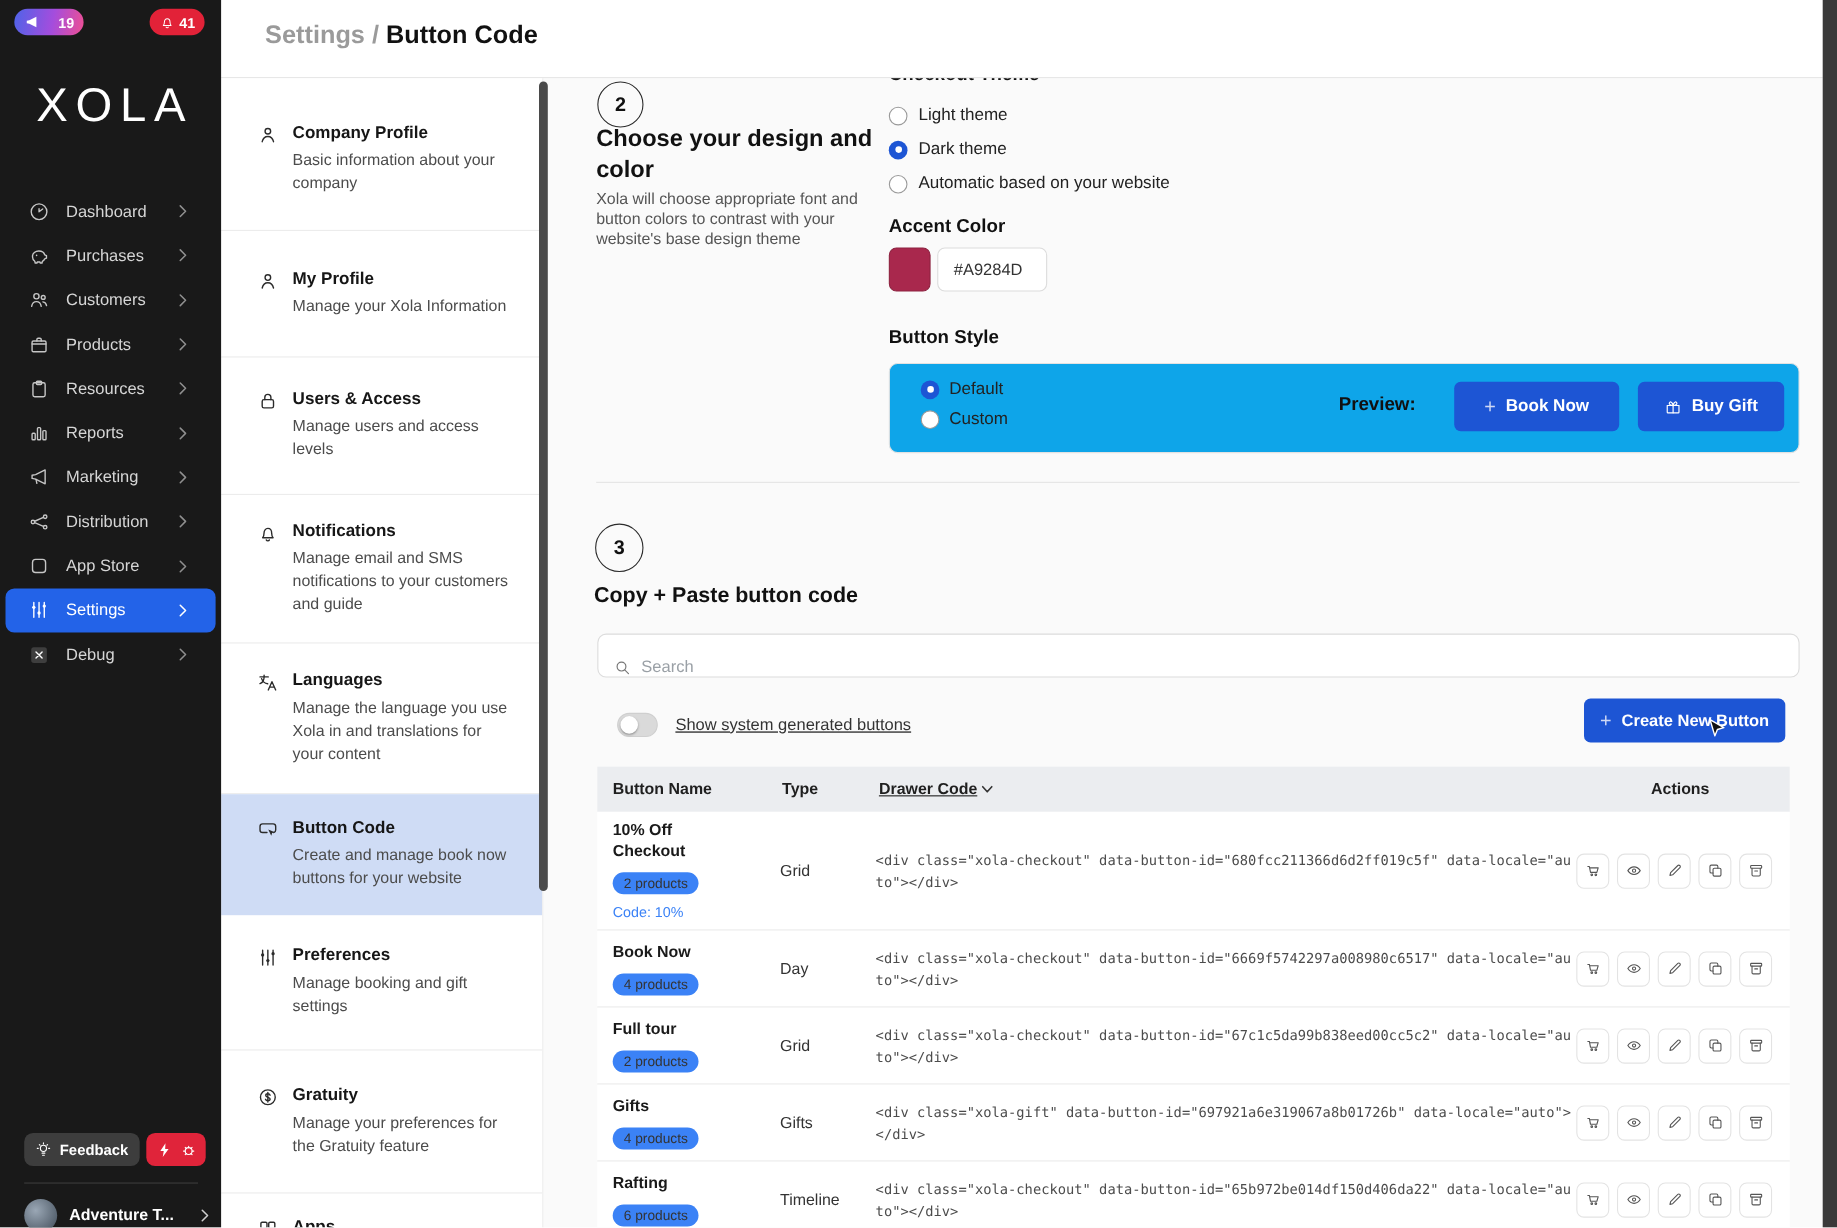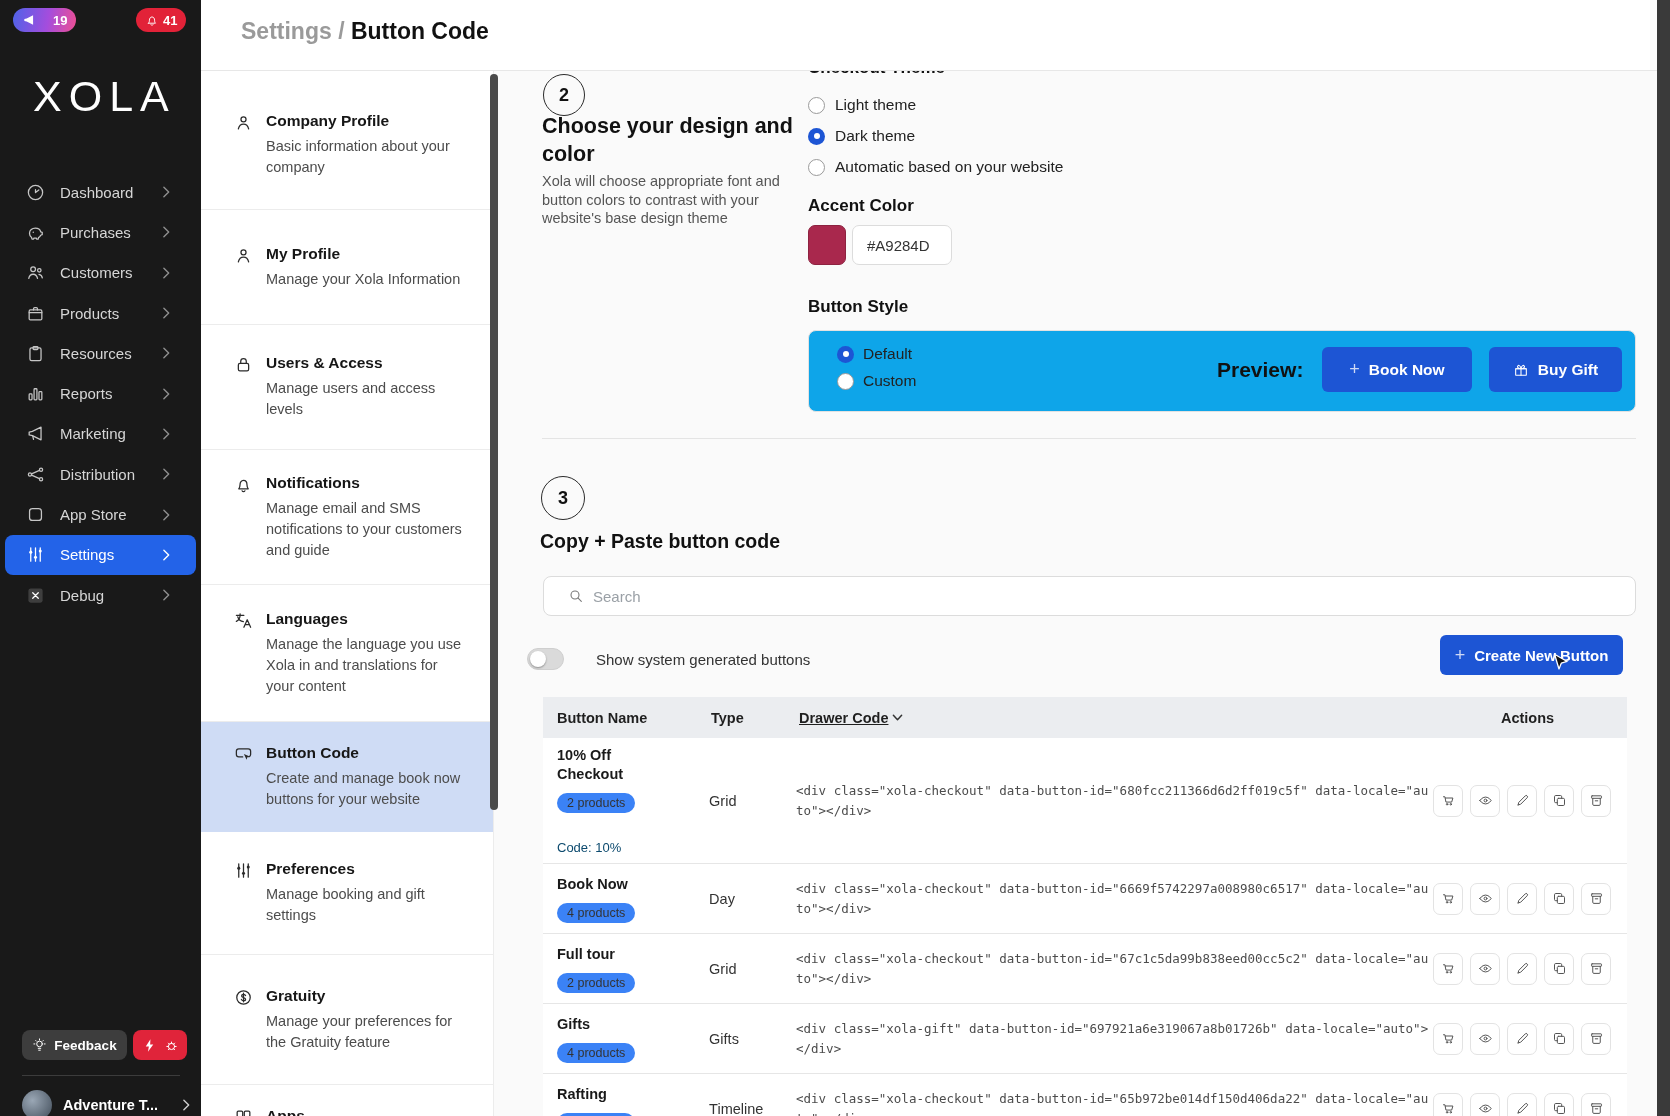--- a/index.html
+++ b/index.html
@@ -91,37 +91,37 @@
   #accent-swatch { position:absolute; left:314px; top:154px; width:38px; height:40px; border-radius:7px;
     border:1px solid #8d2240; cursor:pointer; }
   #accent-hex { position:absolute; left:358px; top:154px; width:100px; height:40px; border-radius:7px;
     border:1px solid #dcdcdc; background:#fff; display:flex; align-items:center; padding-left:14px;
     font-size:15px; color:#333; }
   #btnstyle-label { left:314px; top:226px; }
   #style-box { position:absolute; left:314px; top:259px; width:828px; height:82px; background:#0ea5e9;
     border:1px solid #e2e2e2; border-radius:8px; }
   #style-radios { position:absolute; left:28px; top:14px; display:flex; flex-direction:column; gap:9px; }
   .radio-row2 { display:flex; align-items:center; gap:9px; font-size:15.5px; color:#222; cursor:pointer; }
-  #preview-label { position:absolute; left:408px; top:27px; font-size:21px; font-weight:bold; color:#111; }
+  #preview-label { position:absolute; left:408px; top:27px; font-size:17px; font-weight:bold; color:#111; }
   .blue-btn { background:#1d55d4; color:#fff; border-radius:6px; display:flex; align-items:center;
     justify-content:center; gap:9px; font-size:15.5px; font-weight:bold; cursor:pointer; }
   #book-now-btn { position:absolute; left:513px; top:16px; width:150px; height:45px; }
   #buy-gift-btn { position:absolute; left:680px; top:16px; width:133px; height:45px; }
   .btn-plus { font-size:18px; font-weight:normal; color:#cfd9f5; }
   #buy-gift-btn .ic { width:16px; height:16px; }
   #section-divider { position:absolute; left:48px; top:367px; width:1094px; height:1px; background:#e4e4e4; }
   #step3-circle { left:47px; top:405px; width:44px; height:44px; }
   #step3-title { position:absolute; left:46px; top:459px; font-size:19.5px; font-weight:bold; color:#111; }
   #search-box { position:absolute; left:49px; top:505px; width:1093px; height:40px; background:#fff;
-    border:1px solid #dcdcdc; border-radius:8px; display:flex; align-items:center; padding-left:24px; gap:9px; }
+    border:1px solid #dcdcdc; border-radius:8px; display:flex; align-items:flex-end; padding-left:14px; gap:9px; }
   #search-box .ic { width:16px; height:16px; color:#777; }
   #search-input { border:none; outline:none; font-size:15px; color:#333; width:900px;
     font-family:"Liberation Sans",sans-serif; background:transparent; }
   #search-input::placeholder { color:#9aa0a6; }
-  #toggle-row { position:absolute; left:33px; top:577px; display:flex; align-items:center; gap:32px; }
+  #toggle-row { position:absolute; left:67px; top:577px; display:flex; align-items:center; gap:16px;text-decoration:underline; }
   #toggle { width:37px; height:22px; border-radius:11px; background:#dadada; border:1px solid #cfcfcf;
     position:relative; cursor:pointer; }
   #toggle .knob { position:absolute; left:2px; top:2px; width:16px; height:16px; border-radius:50%;
     background:#fff; box-shadow:0 1px 2px rgba(0,0,0,.35); }
   #toggle-label { font-size:15px; color:#333; }
   #create-btn { position:absolute; left:946px; top:564px; width:183px; height:40px; font-size:15px; }
   #mouse-cursor { position:absolute; left:1056px; top:581px; width:22px; height:22px; z-index:9; }
 
   
   #btn-table { position:absolute; left:49px; top:626px; width:1084px; }
@@ -131,21 +131,21 @@
   .col-type { width:88px; }
   .col-code { width:645px; }
   .col-actions { flex:1; text-align:center; padding-right:16px; }
   #th-code { text-decoration:underline; display:flex; align-items:center; gap:4px; cursor:pointer; }
   #th-code .ic { width:11px; height:11px; color:#333; }
   .trow { display:flex; align-items:center; background:#fff; border-bottom:1px solid #e6e6e6;
     min-height:70px; padding:8px 0; }
   .btn-name { font-size:14.5px; font-weight:bold; color:#1a1a1a; width:120px; line-height:19px; }
   .badge { display:inline-block; background:#3b82f6; border-radius:11px; padding:3px 10px;
     font-size:12.5px; color:#333; margin-top:9px; }
-  .code-note { font-size:13px; color:#0c4a6e; margin-top:27px; }
+  .code-note { font-size:13px; color:#3b82f6; margin-top:9px; }
   .cell-type { width:88px; font-size:14.5px; color:#333; }
   .cell-code { width:645px; font-family:"DejaVu Sans Mono", monospace; font-size:12.5px; line-height:20px;
     color:#4c4c4c; word-break:break-all; }
   .cell-actions { flex:1; display:flex; justify-content:flex-end; gap:7px; padding-right:16px; }
   .act-btn { width:30px; height:32px; background:#fff; border:1px solid #e3e3e3; border-radius:7px;
     display:flex; align-items:center; justify-content:center; color:#555; cursor:pointer; }
   .act-btn .ic { width:15px; height:15px; }
 
   #right-edge { position:absolute; left:1657px; top:0; width:13px; height:1116px; background:#3a3a3a; z-index:7; }
 </style>

